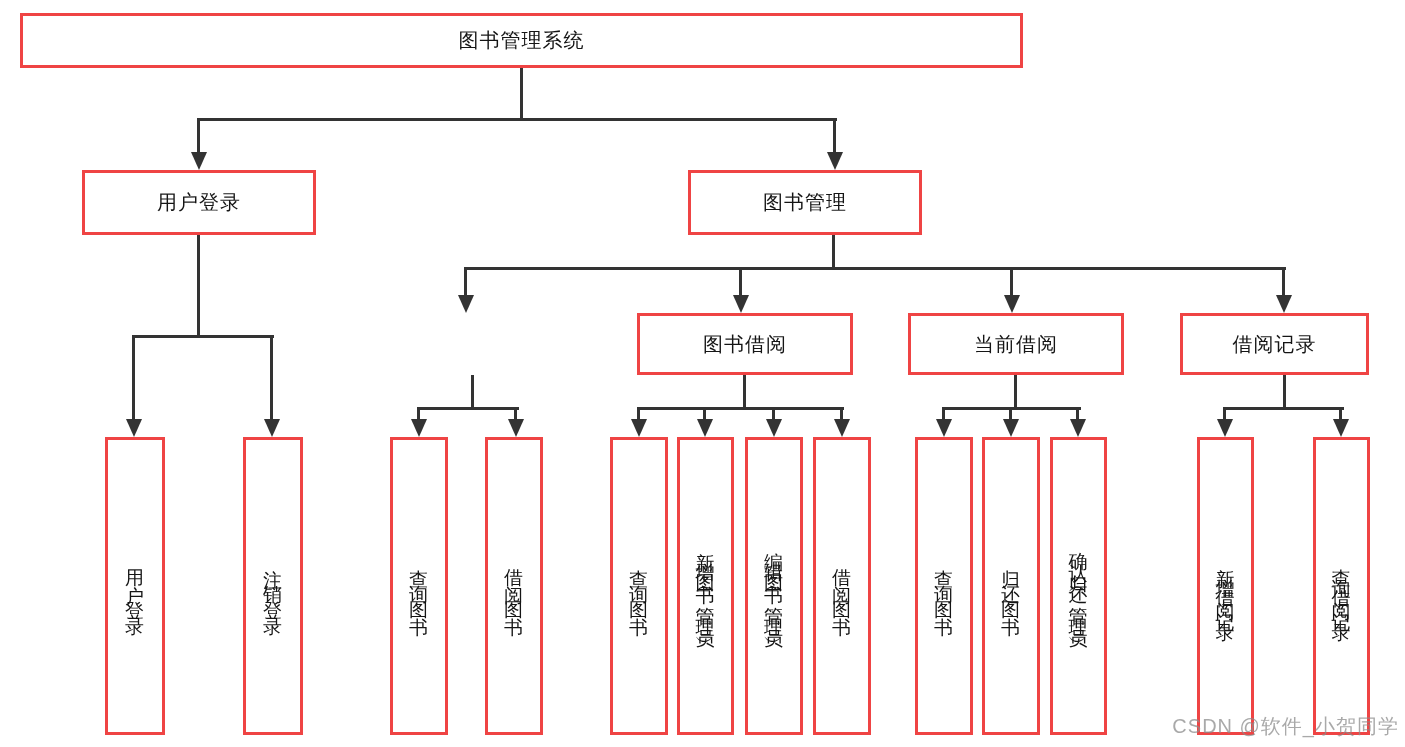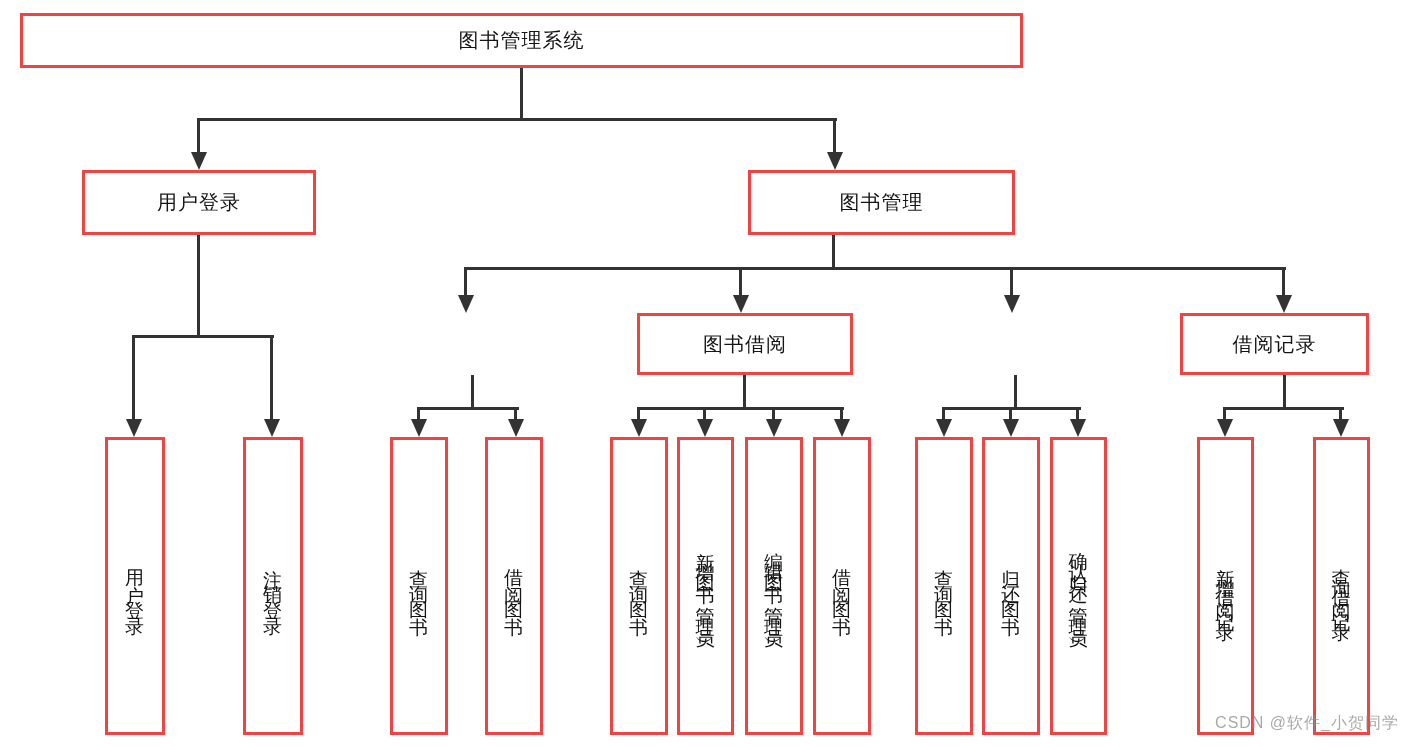--- a/index.html
+++ b/index.html
@@ -34,37 +34,38 @@
   .h{position:absolute;height:3px;background:#333333;}
   .ar{
     position:absolute;width:0;height:0;
     border-left:8px solid transparent;
     border-right:8px solid transparent;
     border-top:18px solid #333333;
   }
   .watermark{
     position:absolute;
     top:713px;right:6px;
-    font-size:16px;
+    font-size:20px;
     color:rgba(140,140,140,0.75);
     letter-spacing:1px;
     z-index:10;
   }
 </style>
 </head>
 <body>
 
 <div class="canvas">
 
   <div class="box" style="left:20px;top:13px;width:1003px;height:55px">图书管理系统</div>
 
   <div class="box" style="left:82px;top:170px;width:234px;height:65px">用户登录</div>
-  <div class="box" style="left:748px;top:170px;width:267px;height:65px">图书管理</div>
+  <div class="box" style="left:688px;top:170px;width:234px;height:65px">图书管理</div>
 
   <div class="box" style="left:637px;top:313px;width:216px;height:62px">图书借阅</div>
+  <div class="box" style="left:908px;top:313px;width:216px;height:62px">当前借阅</div>
   <div class="box" style="left:1180px;top:313px;width:189px;height:62px">借阅记录</div>
 
   <div class="box leaf" style="left: 105px; top: 437px; width: 60px; height: 298px; letter-spacing: 16px;">用户登录</div>
   <div class="box leaf" style="left: 243px; top: 437px; width: 60px; height: 298px; letter-spacing: 16px;">注销登录</div>
 
   <div class="box leaf" style="left: 390px; top: 437px; width: 58px; height: 298px; letter-spacing: 16px;">查询图书</div>
   <div class="box leaf" style="left: 485px; top: 437px; width: 58px; height: 298px; letter-spacing: 16px;">借阅图书</div>
 
   <div class="box leaf" style="left: 610px; top: 437px; width: 58px; height: 298px; letter-spacing: 16px;">查询图书</div>
   <div class="box leaf" style="left: 677px; top: 437px; width: 57px; height: 298px; letter-spacing: 11px;">新增图书（管理员）</div>

